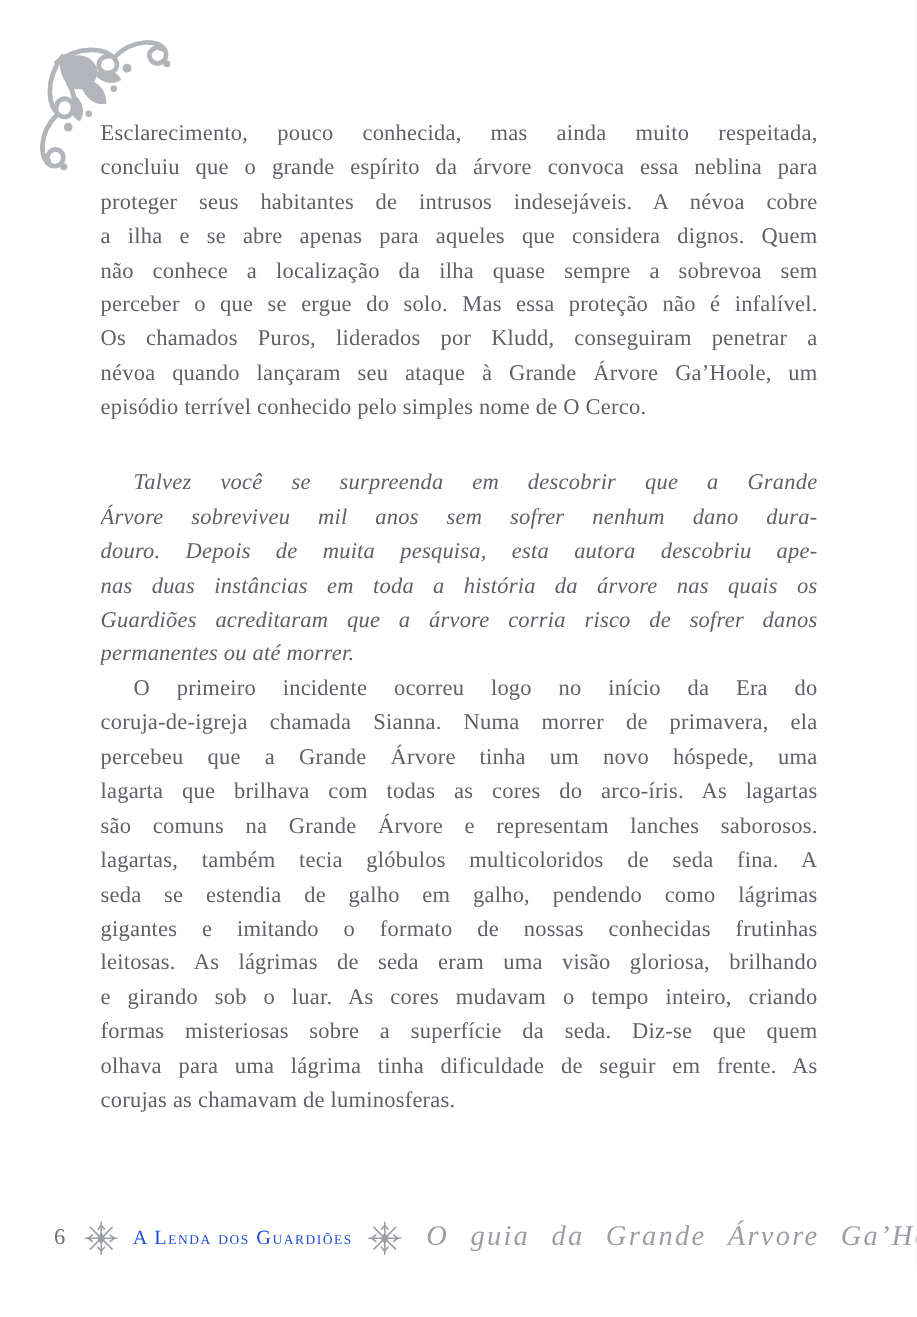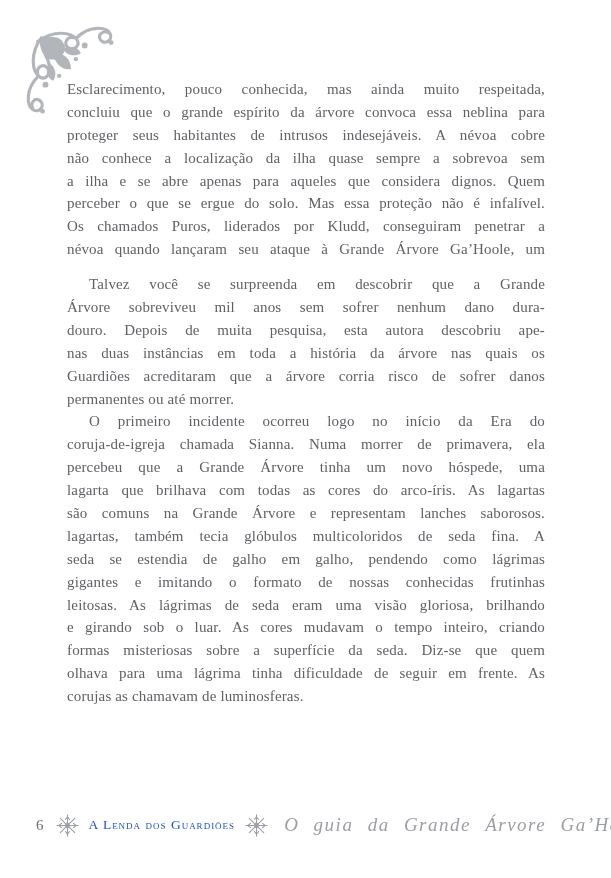--- a/index.html
+++ b/index.html
@@ -25,21 +25,21 @@
   }
   .tline {
     text-align:justify;
     text-align-last:justify;
     text-justify:inter-word;
     height:22.9px;
     overflow:hidden;
   }
   .tline.lastline { text-align-last:left; }
   .tline.indent   { text-indent:22px; }
-  .para.gap { margin-top:12px; }
+  .para.gap { margin-top:27px;font-style:italic; }
   .footer {
     position:absolute; left:36px; top:810px;
     display:flex; align-items:center;
     height:30px;
     white-space:nowrap;
   }
   .page-num {
     font-size:15px; color:#6a6d72; margin-right:10px;
   }
   .snowflake { width:27px; height:27px; flex:0 0 auto; }
@@ -93,25 +93,26 @@
       <circle cx="57" cy="40" r="2.2"></circle>
       <circle cx="40" cy="57" r="2.2"></circle>
     </g>
   </svg>
 
   <div class="body-text">
       <div class="para">
         <div class="tline">Esclarecimento, pouco conhecida, mas ainda muito respeitada,</div>
         <div class="tline">concluiu que o grande espírito da árvore convoca essa neblina para</div>
         <div class="tline">proteger seus habitantes de intrusos indesejáveis. A névoa cobre</div>
+        <div class="tline">a ilha e se abre apenas para aqueles que considera dignos. Quem</div>
         <div class="tline">não conhece a localização da ilha quase sempre a sobrevoa sem</div>
-        <div class="tline">a ilha e se abre apenas para aqueles que considera dignos. Quem</div>
         <div class="tline">perceber o que se ergue do solo. Mas essa proteção não é infalível.</div>
         <div class="tline">Os chamados Puros, liderados por Kludd, conseguiram penetrar a</div>
         <div class="tline">névoa quando lançaram seu ataque à Grande Árvore Ga’Hoole, um</div>
+        <div class="tline lastline">episódio terrível conhecido pelo simples nome de O Cerco.</div>
       </div>
       <div class="para gap">
         <div class="tline indent">Talvez você se surpreenda em descobrir que a Grande</div>
         <div class="tline">Árvore sobreviveu mil anos sem sofrer nenhum dano dura-</div>
         <div class="tline">douro. Depois de muita pesquisa, esta autora descobriu ape-</div>
         <div class="tline">nas duas instâncias em toda a história da árvore nas quais os</div>
         <div class="tline">Guardiões acreditaram que a árvore corria risco de sofrer danos</div>
         <div class="tline lastline">permanentes ou até morrer.</div>
       </div>
       <div class="para">

